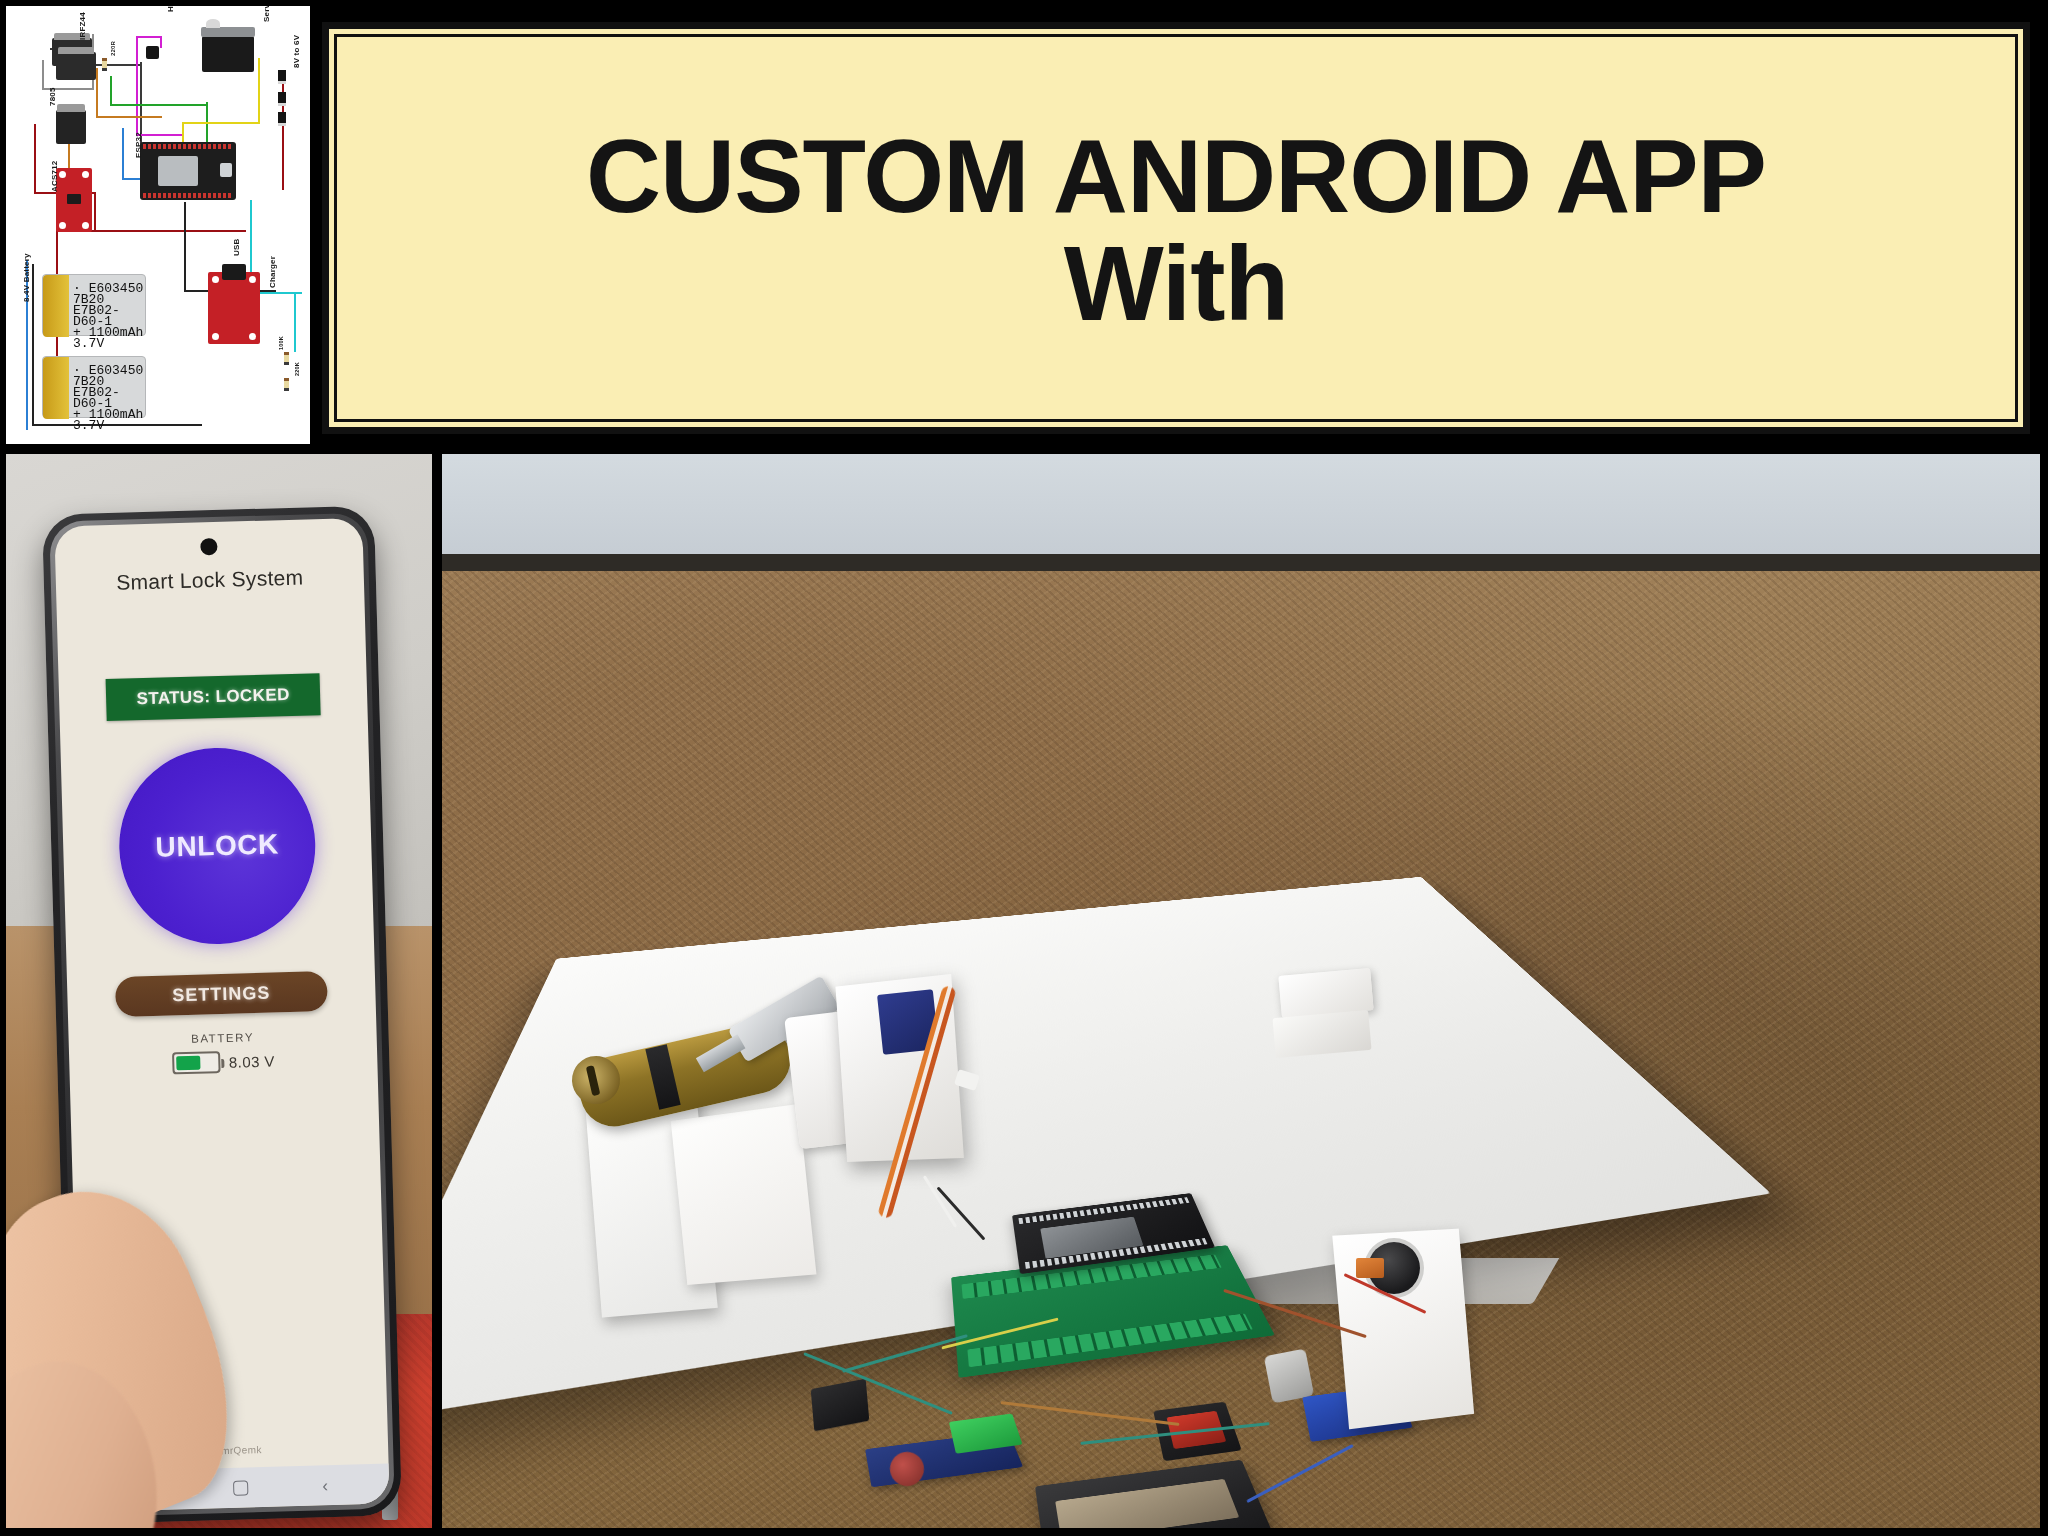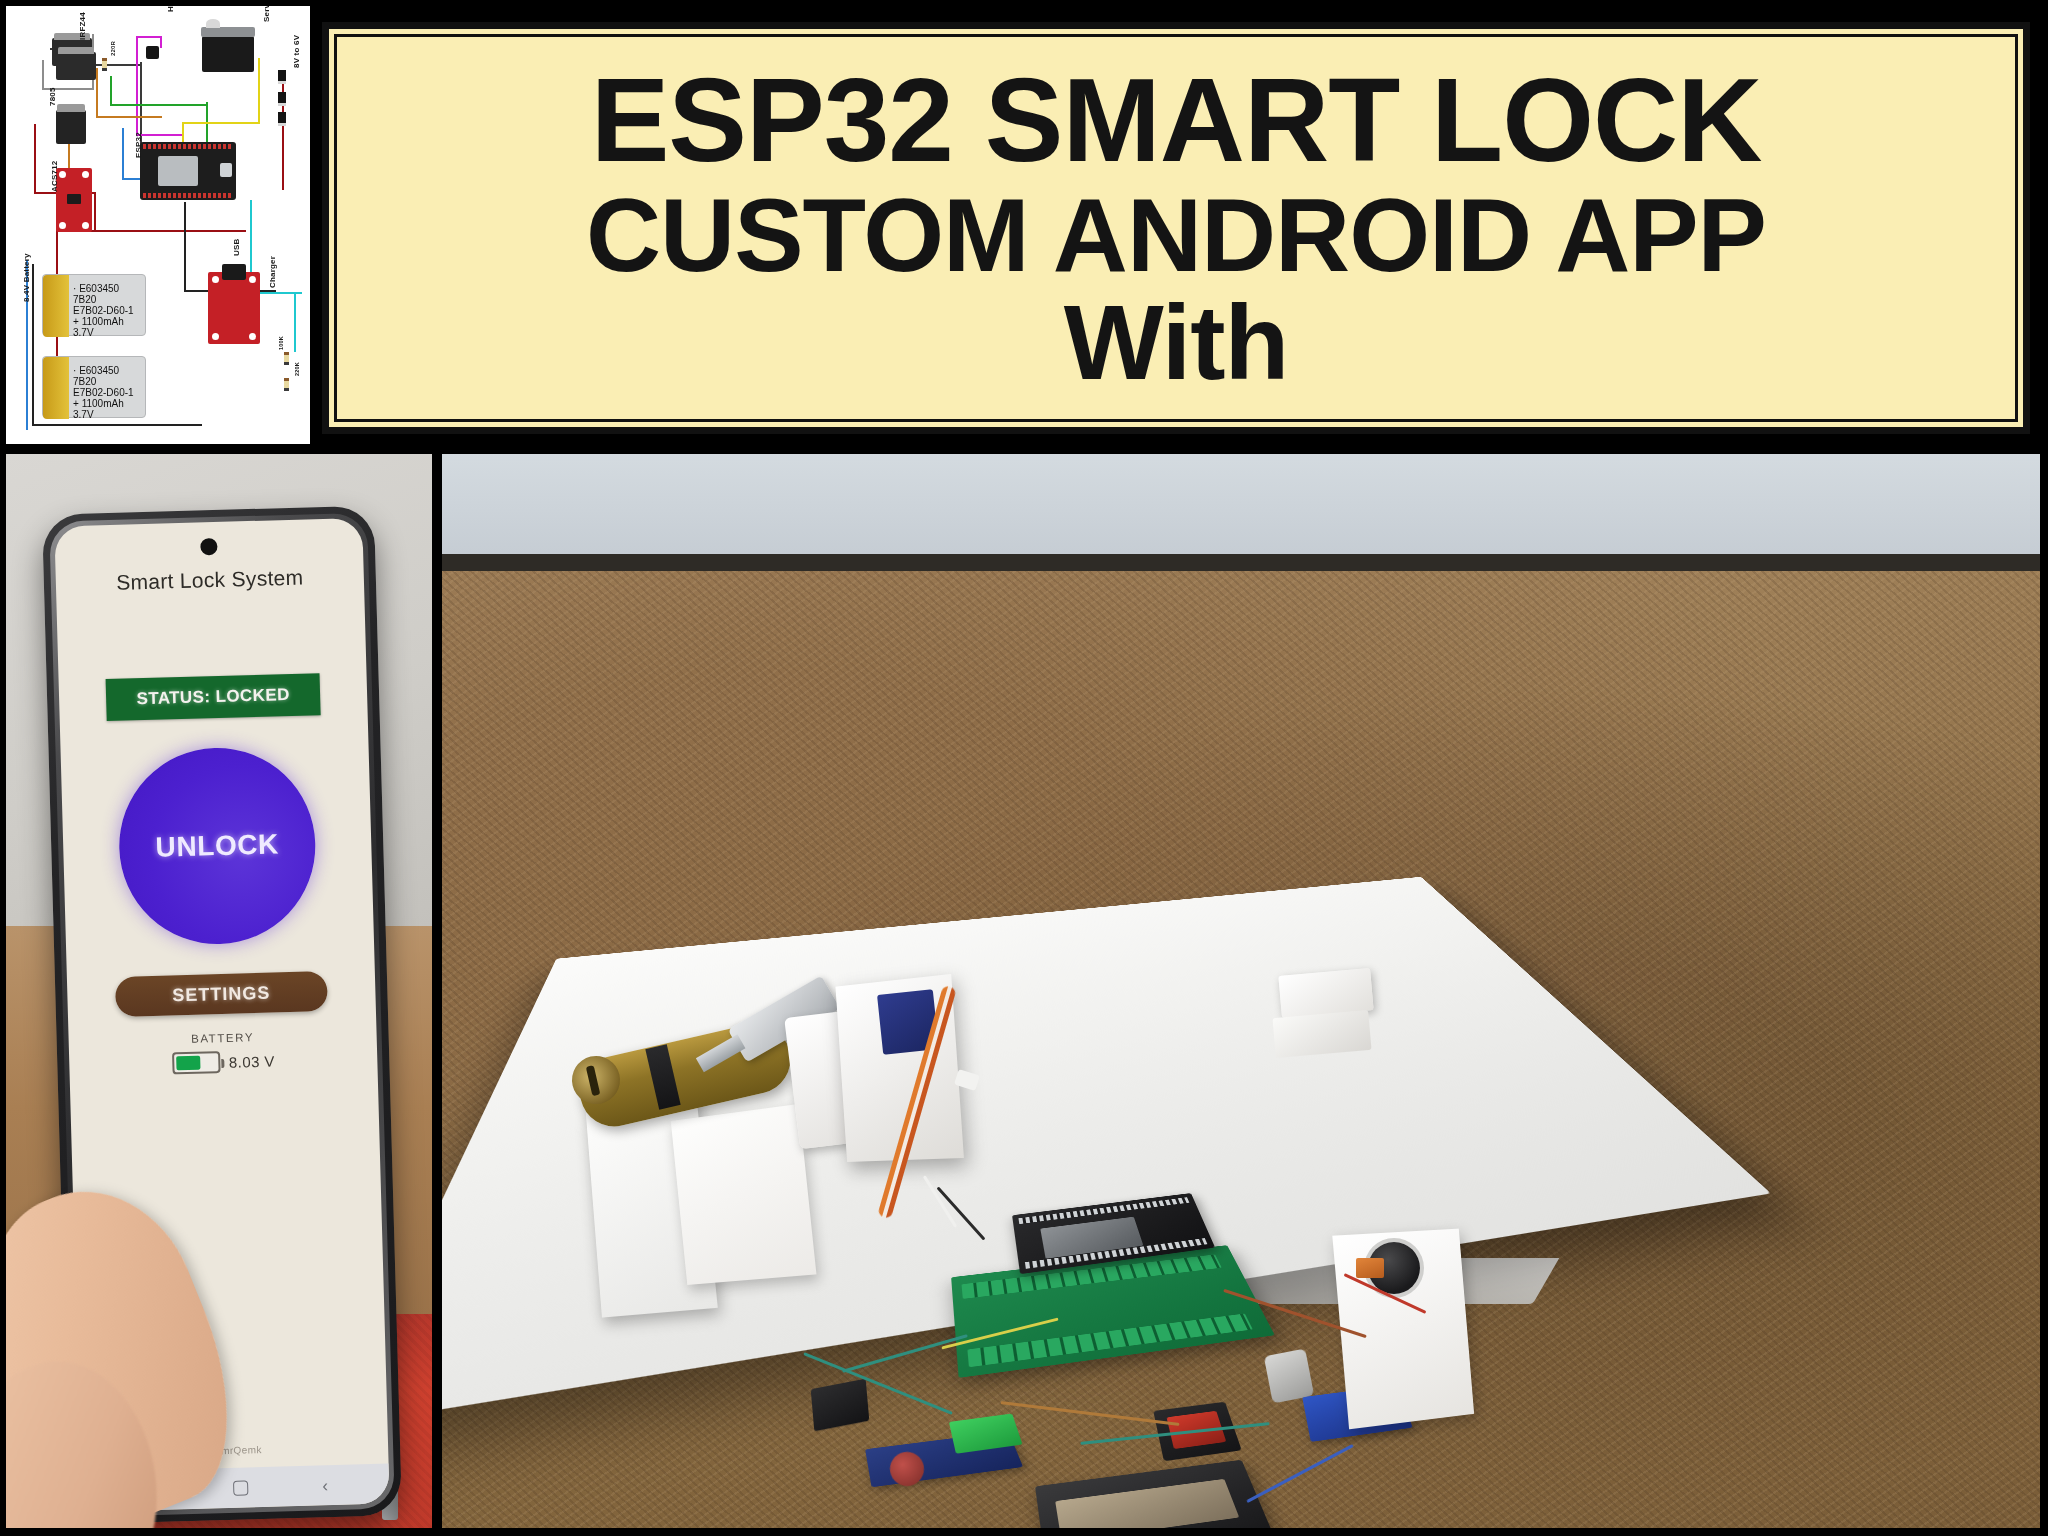--- a/index.html
+++ b/index.html
@@ -49,22 +49,22 @@
   .servo:before{ content:''; position:absolute; left:-1px; top:-9px; width:54px;
     height:10px; background:#8d9093; border-radius:2px;}
   .servo:after{ content:''; position:absolute; left:4px; top:-17px; width:14px;
     height:9px; background:#d8d8d8; border-radius:50% 50% 0 0;}
   .hall{ position:absolute; width:13px; height:13px; background:#151515;
     border-radius:2px;}
   .batt{ position:absolute; width:104px; height:62px; background:#d7d9da;
     border:1px solid #b5b7b9; border-radius:4px;}
   .batt .gold{ position:absolute; left:0; top:0; width:26px; height:62px;
     background:linear-gradient(90deg,#c79a18,#e3c23a); border-radius:4px 0 0 4px;}
-  .batt-txt{ position:absolute; left:30px; top:8px; font-size:10px;
-    line-height:11px; color:#111; font-family:Liberation Sans, sans-serif;}
+  .batt-txt{ position:absolute; left:30px; top:8px; font-size:13px;
+    line-height:11px; color:#111; font-family:Liberation Mono, monospace;}
   .res{ position:absolute; width:5px; height:13px; background:#e8d9a0;
     border-top:3px solid #8a5a2b; border-bottom:3px solid #3a3a3a;}
   .diode{ position:absolute; width:8px; height:14px; background:#141414;
     border-bottom:3px solid #d8d8d8;}
 
   
   .title-banner{
     position:absolute; left:322px; top:22px; width:1708px; height:412px;
     background:#faeeb4;
     border:7px solid #111;
@@ -549,21 +549,20 @@
       <div class="lbl rot" style="left:262px;top:282px;">Charger</div>
 
       <div class="res" style="left:278px;top:346px;"></div>
       <div class="lbl rot" style="left:272px;top:344px;font-size:5.5px;">100K</div>
       <div class="res" style="left:278px;top:372px;"></div>
       <div class="lbl rot" style="left:288px;top:370px;font-size:5.5px;">220K</div>
     </div>
   </div>
 
   <div class="title-banner">
-    <div class="title-line t1">ESP32 SMART LOCK</div>
     <div class="title-line t3">CUSTOM ANDROID APP</div>
     <div class="title-line t2">With</div>
   </div>
 
   <div class="phone-photo">
     <div class="pp-wallbg"></div>
     <div class="pp-woodbg"></div>
     <div class="pp-redtable"></div>
 
     <div class="phone-stand-l"></div>

